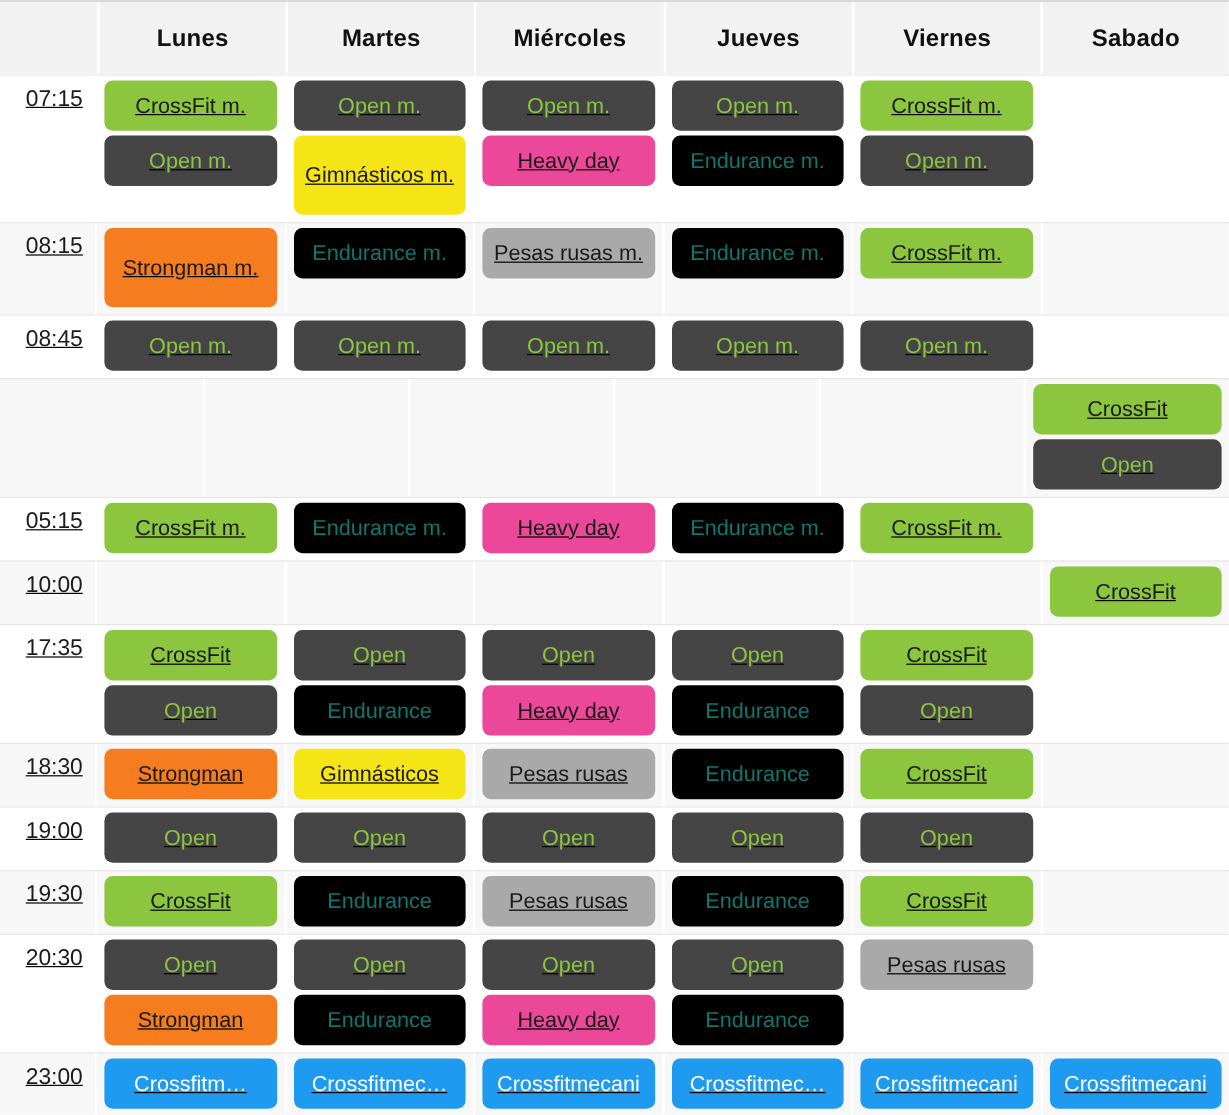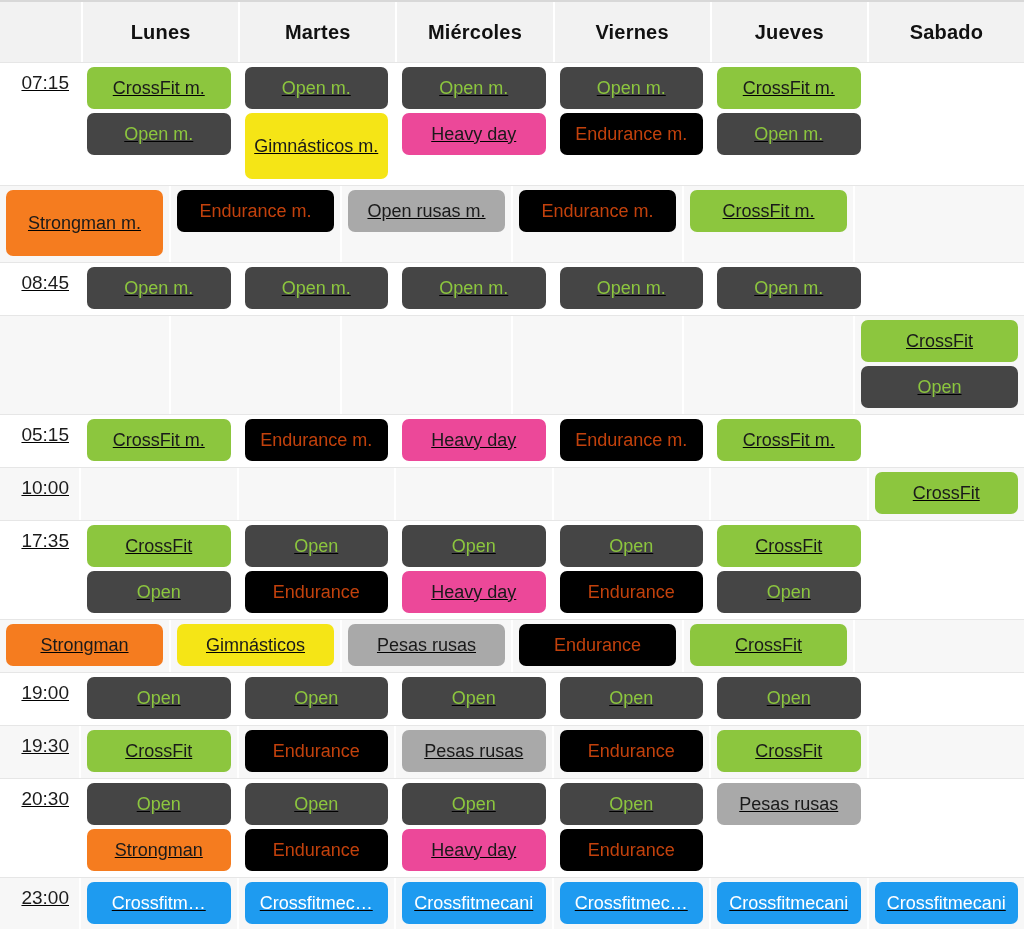--- a/index.html
+++ b/index.html
@@ -69,38 +69,38 @@
     text-align:center;
     font-size:18px;line-height:21px;
     padding:5px 6px;
     word-break:break-word;
     cursor:pointer;
   }
   .chip.crossfit   {background:#8cc63e;color:#1a1a1a;}
   .chip.open       {background:#454545;color:#8cc63e;}
   .chip.gimnasticos{background:#f5e516;color:#1a1a1a;}
   .chip.heavy      {background:#ec4899;color:#1a1a1a;}
-  .chip.endurance  {background:#000000;color:#c2410c;}
+  .chip.endurance  {background:#000000;color:#0f766e;}
   .chip.strongman  {background:#f57c1f;color:#1a1a1a;}
   .chip.pesas      {background:#a9a9a9;color:#1a1a1a;}
   .chip.promo      {background:#1e9bf0;color:#ffffff;}
   .chip.tall       {min-height:66px;}
 </style>
 </head>
 <body>
 
 <div id="schedule">
 
   <div class="hdr">
     <div class="time-col"></div>
     <div class="day">Lunes</div>
     <div class="day">Martes</div>
     <div class="day">Miércoles</div>
+    <div class="day">Jueves</div>
     <div class="day">Viernes</div>
-    <div class="day">Jueves</div>
     <div class="day">Sabado</div>
   </div>
 
   <div class="rows" id="rows-root">
       <div class="row plain">
         <div class="tcell">07:15</div>
         <div class="dcell">
           <div class="chip crossfit">CrossFit m.</div>
           <div class="chip open">Open m.</div>
         </div>
@@ -116,28 +116,29 @@
           <div class="chip open">Open m.</div>
           <div class="chip endurance">Endurance m.</div>
         </div>
         <div class="dcell">
           <div class="chip crossfit">CrossFit m.</div>
           <div class="chip open">Open m.</div>
         </div>
         <div class="dcell"></div>
       </div>
       <div class="row shade">
+        <div class="tcell">08:15</div>
         <div class="dcell">
           <div class="chip strongman tall">Strongman m.</div>
         </div>
         <div class="dcell">
           <div class="chip endurance">Endurance m.</div>
         </div>
         <div class="dcell">
-          <div class="chip pesas">Open rusas m.</div>
+          <div class="chip pesas">Pesas rusas m.</div>
         </div>
         <div class="dcell">
           <div class="chip endurance">Endurance m.</div>
         </div>
         <div class="dcell">
           <div class="chip crossfit">CrossFit m.</div>
         </div>
         <div class="dcell"></div>
       </div>
       <div class="row plain">
@@ -218,20 +219,21 @@
           <div class="chip open">Open</div>
           <div class="chip endurance">Endurance</div>
         </div>
         <div class="dcell">
           <div class="chip crossfit">CrossFit</div>
           <div class="chip open">Open</div>
         </div>
         <div class="dcell"></div>
       </div>
       <div class="row shade">
+        <div class="tcell">18:30</div>
         <div class="dcell">
           <div class="chip strongman">Strongman</div>
         </div>
         <div class="dcell">
           <div class="chip gimnasticos">Gimnásticos</div>
         </div>
         <div class="dcell">
           <div class="chip pesas">Pesas rusas</div>
         </div>
         <div class="dcell">

